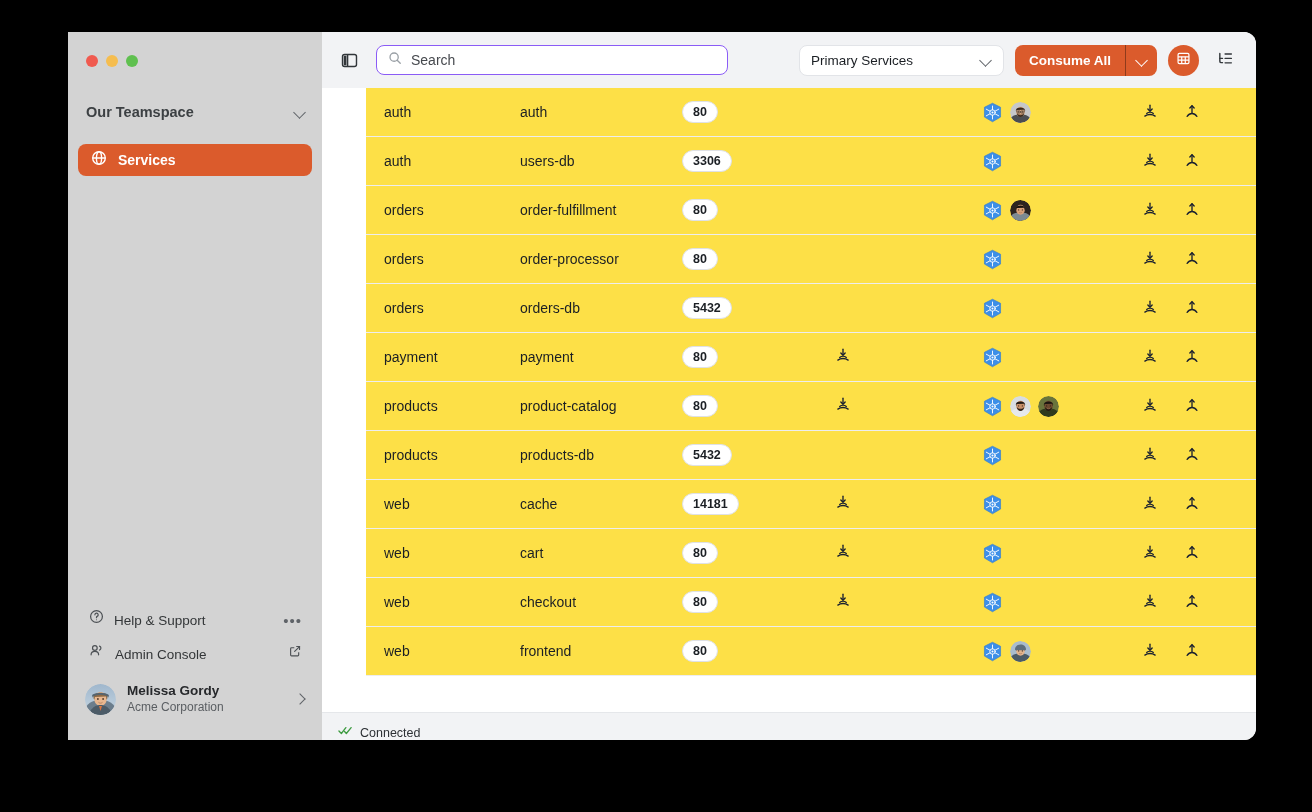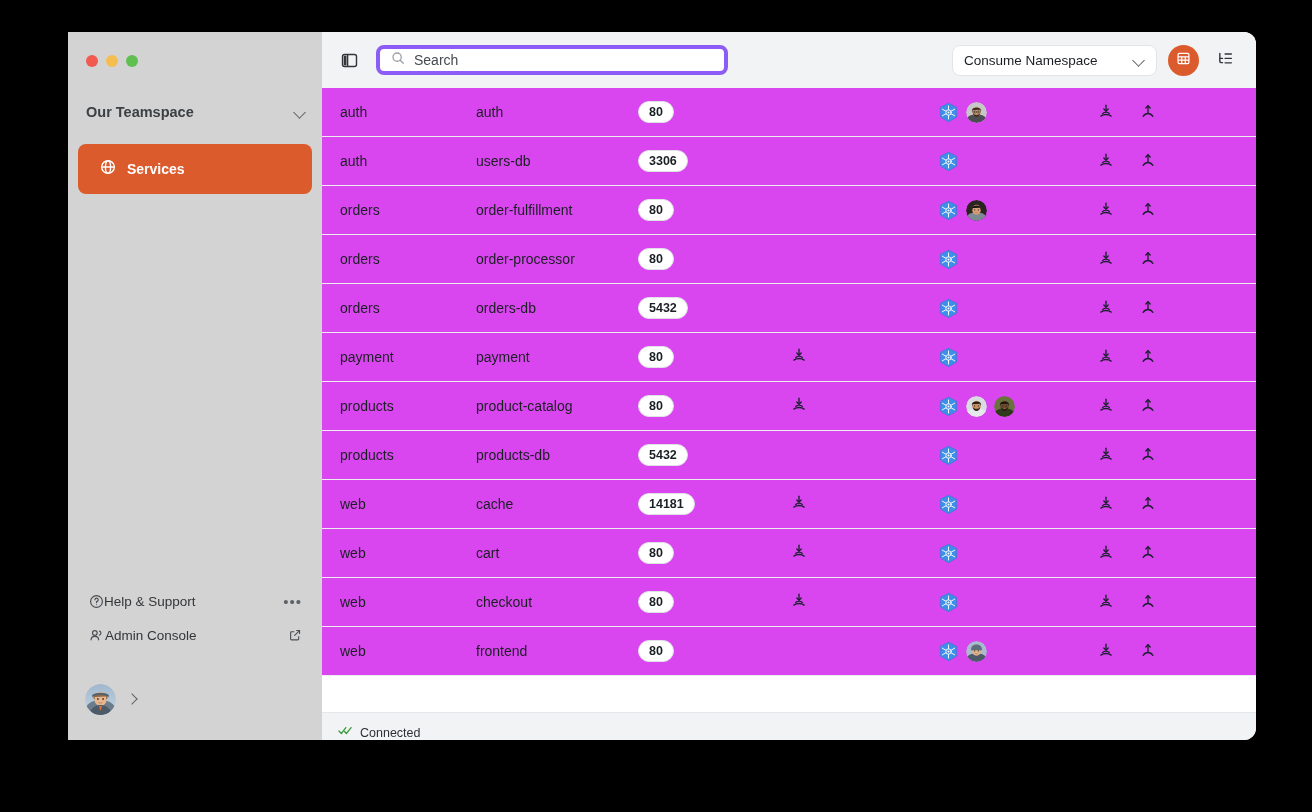--- a/index.html
+++ b/index.html
@@ -63,39 +63,40 @@
     border-right: 1.6px solid #5f6368;
     border-bottom: 1.6px solid #5f6368;
     transform: rotate(45deg);
   }
 
   .nav {
     margin-top: 15px;
     padding: 0 10px;
   }
   .nav-item {
-    height: 50px;
+    height: 32px;
     border-radius: 8px;
     display: flex; align-items: center;
     gap: 11px;
-    padding: 0 22px;
+    padding: 0 13px;
     cursor: pointer;
   }
   .nav-item.active {
     background: #db5b2c;
     color: #fff;
   }
   .nav-item .nav-label { font-size: 14px; font-weight: 600; }
 
   .sidebar-spacer { flex: 1; }
 
   .side-bottom { padding: 0 10px 0 10px; }
   .side-row {
     height: 34px;
-    display: flex; align-items: flex-start;
+    display: flex; align-items: flex-end;
+    gap: 10px;
     padding: 0 10px 0 11px;
     cursor: pointer;
     border-radius: 7px;
   }
   .side-row .side-label {
     flex: 1;
     font-size: 13.5px;
     color: #333638;
   }
   .dots-icon { color: #5f6368; font-size: 15px; letter-spacing: 1px; line-height: 1; }
@@ -148,21 +149,21 @@
   .icon-btn {
     width: 30px; height: 30px;
     display: flex; align-items: center; justify-content: center;
     border-radius: 6px;
     cursor: pointer;
     flex: 0 0 auto;
   }
   .search-box {
     width: 352px; height: 30px;
     background: #ffffff;
-    border: 4px solid #8b5cf6;
+    border: 1px solid #8b5cf6;
     border-radius: 8px;
     display: flex; align-items: center;
     gap: 9px;
     padding: 0 11px;
     flex: 0 0 352px;
   }
   .search-box input {
     border: none; outline: none;
     font-size: 14px;
     font-family: "Liberation Sans", sans-serif;
@@ -240,21 +241,22 @@
   .col-port { flex: 0 0 150px; }
   .col-cons { flex: 0 0 150px; }
   .col-var  { flex: 0 0 155px; }
   .col-act  { flex: 1; }
 
   .tbody { flex: 1; overflow: hidden; }
   .trow {
     height: 49px;
     display: flex; align-items: center;
     border-bottom: 1px solid #ededef;
-    background: #d946ef;
+    background: #fde047;
+    margin-left: 44px;
   }
   .cell { font-size: 14px; color: #1b1f24; display: flex; align-items: center; }
   .port-pill {
     display: inline-flex; align-items: center; justify-content: center;
     min-width: 34px; height: 22px;
     padding: 0 10px;
     border: 1px solid #dfe1e5;
     border-radius: 11px;
     font-size: 12.5px; font-weight: 700; color: #1b1f24;
     background: #fff;
@@ -361,20 +363,24 @@
             <path d="M8.6 12.4c.8-4.6 13-4.8 13.8 0 .4 2.4-1 3.2-1 3.2l-.4-3-11 .3-.6 2.8s-1.3-.9-.8-3.3z" fill="#8d6a45"></path>
             <path d="M7.6 13.6c2-3.8 13.8-3.8 15.8 0l.5-2.4c-1.2-3-15.6-3-16.8 0z" fill="#55646f"></path>
             <ellipse cx="12.9" cy="15.1" rx=".8" ry="1" fill="#3a2a1c"></ellipse>
             <ellipse cx="18.1" cy="15.1" rx=".8" ry="1" fill="#3a2a1c"></ellipse>
             <path d="M13.8 18.6c1 .8 2.4.8 3.4 0" stroke="#b5805e" stroke-width=".9" fill="none" stroke-linecap="round"></path>
             <path d="M5.5 27c2-4 6-6 10-6s8 2 10 6l-1 4H6.5z" fill="#4c5b67"></path>
             <path d="M14 22h3l-1.5 5z" fill="#d9743f"></path>
           </g>
         </svg>
       </span>
+      <span class="user-text">
+        <span class="user-name" style="display:block">Melissa Gordy</span>
+        <span class="user-org" style="display:block">Acme Corporation</span>
+      </span>
       <span class="arrow-right"></span>
     </div>
   </aside>
 
   <section class="main">
 
     <div class="toolbar">
       <div class="icon-btn">
         <svg width="17" height="17" viewBox="0 0 18 18" fill="none" stroke="#32363a" stroke-width="1.5">
           <rect x="1.6" y="2.6" width="14.8" height="12.8" rx="2.2"></rect>
@@ -388,24 +394,31 @@
           <svg width="14" height="14" viewBox="0 0 16 16" fill="none" stroke="#9aa0a6" stroke-width="1.5">
             <circle cx="7" cy="7" r="4.7"></circle>
             <line x1="10.5" y1="10.5" x2="14" y2="14" stroke-linecap="round"></line>
           </svg>
         </span>
         <input type="text" placeholder="Search" style="">
       </div>
 
       <div class="toolbar-right">
         <div class="ns-select">
-          <span class="ns-label">Consume Namespace</span>
+          <span class="ns-label">Primary Services</span>
           <span class="chev"></span>
         </div>
 
+        <div class="split-btn">
+          <span class="main-part">Consume All</span>
+          <span class="divider"></span>
+          <span class="caret-part">
+            <span class="chev-w"></span>
+          </span>
+        </div>
 
         <div class="round-btn">
           <span>
             <svg width="15" height="15" viewBox="0 0 16 16" fill="none" stroke="#ffffff" stroke-width="1.3">
               <rect x="2.2" y="2.6" width="11.6" height="10.8" rx="1.4"></rect>
               <line x1="2.2" y1="6.2" x2="13.8" y2="6.2"></line>
               <line x1="2.2" y1="9.8" x2="13.8" y2="9.8"></line>
               <line x1="6.1" y1="6.2" x2="6.1" y2="13.4"></line>
               <line x1="9.9" y1="6.2" x2="9.9" y2="13.4"></line>
             </svg>

